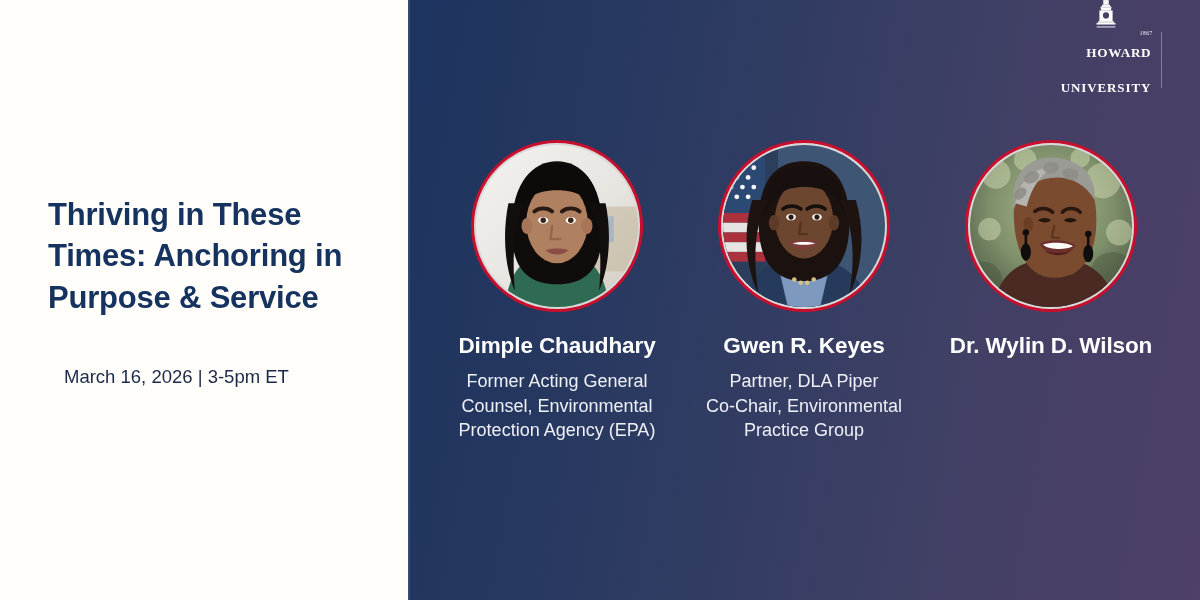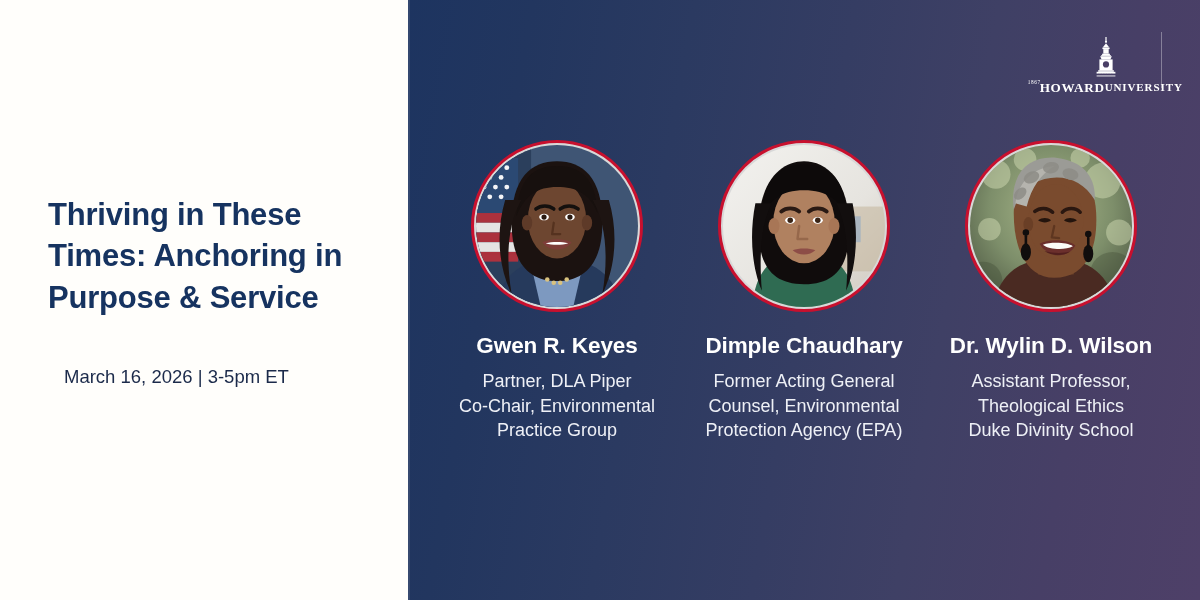--- a/index.html
+++ b/index.html
@@ -93,47 +93,48 @@
     flex-direction: column;
     align-items: center;
     justify-content: flex-end;
     width: 78px;
     height: 68px;
     padding-right: 4px;
   }
   .tower-svg { display: block; }
   .howard-wordmark {
     display: flex;
-    flex-direction: row;
-    align-items: flex-start;
+    flex-direction: column;
+    align-items: flex-end;
     line-height: 1;
     margin-top: 2px;
+    gap: 8px;
   }
   .howard-est {
     font-family: "Liberation Serif", serif;
     font-size: 4.2px;
     letter-spacing: 0.5px;
     color: #ffffff;
     margin-bottom: 1.5px;
     transform: scale(1.25);
   }
   .howard-name {
     font-family: "Liberation Serif", serif;
     font-size: 13.2px;
     font-weight: 700;
     letter-spacing: 0.7px;
     color: #ffffff;
   }
   .howard-sub {
     font-family: "Liberation Serif", serif;
-    font-size: 11px;
+    font-size: 13px;
     font-weight: 700;
     letter-spacing: 0.9px;
     color: #ffffff;
-    margin-top: 1px;
+    margin-top: 14px;
   }
   .logo-divider {
     width: 1px;
     height: 56px;
     background: rgba(255,255,255,0.34);
     margin: 0 16px 0 12px;
   }
   .school-of-law {
     font-family: "Liberation Serif", serif;
     font-size: 21px;
@@ -253,80 +254,20 @@
     </div>
     <div class="logo-divider"></div>
   </div>
 
   <div class="speakers">
 
     <div class="speaker">
       <div class="portrait-ring">
         <div class="portrait-inner">
           <svg class="portrait-svg" viewBox="0 0 100 100" preserveAspectRatio="xMidYMid slice" aria-hidden="true">
-            <rect width="100" height="100" fill="#3f5574"></rect>
-            <rect x="0" y="0" width="34" height="100" fill="#2b3f5c"></rect>
-            <g opacity="0.95">
-              <rect x="0" y="8" width="26" height="34" fill="#2c4a74"></rect>
-              <g fill="#ffffff">
-                <circle cx="5" cy="14" r="1.5"></circle>
-                  <circle cx="12" cy="14" r="1.5"></circle>
-                  <circle cx="19" cy="14" r="1.5"></circle>
-                <circle cx="8.5" cy="20" r="1.5"></circle>
-                  <circle cx="15.5" cy="20" r="1.5"></circle>
-                <circle cx="5" cy="26" r="1.5"></circle>
-                  <circle cx="12" cy="26" r="1.5"></circle>
-                  <circle cx="19" cy="26" r="1.5"></circle>
-                <circle cx="8.5" cy="32" r="1.5"></circle>
-                  <circle cx="15.5" cy="32" r="1.5"></circle>
-              </g>
-              <rect x="0" y="42" width="26" height="6" fill="#b3313c"></rect>
-              <rect x="0" y="48" width="26" height="6" fill="#f0eeea"></rect>
-              <rect x="0" y="54" width="26" height="6" fill="#b3313c"></rect>
-              <rect x="0" y="60" width="26" height="6" fill="#f0eeea"></rect>
-              <rect x="0" y="66" width="26" height="6" fill="#b3313c"></rect>
-            </g>
-            <path d="M12 100 C16 80 28 70 50 70 C72 70 86 80 90 100 Z" fill="#263a5c"></path>
-            <path d="M34 74 C40 68 60 68 66 74 L60 100 L40 100 Z" fill="#7d99c0"></path>
-            <path d="M42 66 L58 66 L58 80 L42 80 Z" fill="#6d4630"></path>
-            <path d="M22 48 C22 20 34 10 50 10 C66 10 78 20 78 48 C78 72 68 84 50 84 C32 84 22 72 22 48 Z" fill="#1b1210"></path>
-            <ellipse cx="50" cy="46" rx="18" ry="24" fill="#6d4630"></ellipse>
-            <ellipse cx="31.5" cy="48" rx="3.2" ry="4.8" fill="#5e3a28"></ellipse>
-            <ellipse cx="68.5" cy="48" rx="3.2" ry="4.8" fill="#5e3a28"></ellipse>
-            <path d="M25 44 C26 20 36 13 50 13 C64 13 74 20 75 42 C70 30 62 26 50 26 C38 26 30 31 25 44 Z" fill="#17100e"></path>
-            <path d="M18 34 C12 54 14 76 22 92 C18 68 20 48 28 34 Z" fill="#1d1412"></path>
-            <path d="M82 34 C88 54 86 76 78 92 C82 68 80 48 72 34 Z" fill="#1d1412"></path>
-            <path d="M37 39.5 C40 37 45 37 48 39.5" stroke="#14100e" stroke-width="2.2" fill="none" stroke-linecap="round"></path>
-            <path d="M52 39.5 C55 37 60 37 63 39.5" stroke="#14100e" stroke-width="2.2" fill="none" stroke-linecap="round"></path>
-            <ellipse cx="42" cy="44.5" rx="3" ry="2" fill="#ffffff"></ellipse>
-            <ellipse cx="58" cy="44.5" rx="3" ry="2" fill="#ffffff"></ellipse>
-            <circle cx="42" cy="44.5" r="1.6" fill="#2a1a12"></circle>
-            <circle cx="58" cy="44.5" r="1.6" fill="#2a1a12"></circle>
-            <path d="M48 48 L47 55 L52 55" stroke="#55321f" stroke-width="1.4" fill="none" stroke-linecap="round" stroke-linejoin="round"></path>
-            <path d="M41 60 C46 57.5 54 57.5 59 60 C55 66 45 66 41 60 Z" fill="#7e3d39"></path>
-            <path d="M43 60.6 C47 59.6 53 59.6 57 60.6 C53 62 47 62 43 60.6 Z" fill="#ffffff"></path>
-            <g fill="#d9c27f">
-              <circle cx="44" cy="83" r="1.4"></circle>
-                <circle cx="48" cy="85" r="1.4"></circle>
-              <circle cx="52" cy="85" r="1.4"></circle>
-                <circle cx="56" cy="83" r="1.4"></circle>
-            </g>
-          </svg>
-        </div>
-      </div>
-      <div class="speaker-name">Gwen R. Keyes</div>
-      <div class="speaker-title">Partner, DLA Piper
-Co-Chair, Environmental
-Practice Group</div>
-    </div>
-
-    <div class="speaker">
-      <div class="portrait-ring">
-        <div class="portrait-inner">
-          <svg class="portrait-svg" viewBox="0 0 100 100" preserveAspectRatio="xMidYMid slice" aria-hidden="true">
             <defs>
               <linearGradient id="bg1" x1="0" y1="0" x2="1" y2="1">
                 <stop offset="0%" stop-color="#f3f2ef"></stop>
                 <stop offset="60%" stop-color="#e6e4df"></stop>
                 <stop offset="100%" stop-color="#cfc8bd"></stop>
               </linearGradient>
             </defs>
             <rect width="100" height="100" fill="url(#bg1)"></rect>
             <rect x="72" y="38" width="28" height="40" fill="#c3b49a" opacity="0.55"></rect>
             <rect x="76" y="44" width="9" height="16" fill="#8fa9c4" opacity="0.6"></rect>
@@ -353,20 +294,80 @@
       <div class="speaker-name">Dimple Chaudhary</div>
       <div class="speaker-title">Former Acting General
 Counsel, Environmental
 Protection Agency (EPA)</div>
     </div>
 
     <div class="speaker">
       <div class="portrait-ring">
         <div class="portrait-inner">
           <svg class="portrait-svg" viewBox="0 0 100 100" preserveAspectRatio="xMidYMid slice" aria-hidden="true">
+            <rect width="100" height="100" fill="#3f5574"></rect>
+            <rect x="0" y="0" width="34" height="100" fill="#2b3f5c"></rect>
+            <g opacity="0.95">
+              <rect x="0" y="8" width="26" height="34" fill="#2c4a74"></rect>
+              <g fill="#ffffff">
+                <circle cx="5" cy="14" r="1.5"></circle>
+                  <circle cx="12" cy="14" r="1.5"></circle>
+                  <circle cx="19" cy="14" r="1.5"></circle>
+                <circle cx="8.5" cy="20" r="1.5"></circle>
+                  <circle cx="15.5" cy="20" r="1.5"></circle>
+                <circle cx="5" cy="26" r="1.5"></circle>
+                  <circle cx="12" cy="26" r="1.5"></circle>
+                  <circle cx="19" cy="26" r="1.5"></circle>
+                <circle cx="8.5" cy="32" r="1.5"></circle>
+                  <circle cx="15.5" cy="32" r="1.5"></circle>
+              </g>
+              <rect x="0" y="42" width="26" height="6" fill="#b3313c"></rect>
+              <rect x="0" y="48" width="26" height="6" fill="#f0eeea"></rect>
+              <rect x="0" y="54" width="26" height="6" fill="#b3313c"></rect>
+              <rect x="0" y="60" width="26" height="6" fill="#f0eeea"></rect>
+              <rect x="0" y="66" width="26" height="6" fill="#b3313c"></rect>
+            </g>
+            <path d="M12 100 C16 80 28 70 50 70 C72 70 86 80 90 100 Z" fill="#263a5c"></path>
+            <path d="M34 74 C40 68 60 68 66 74 L60 100 L40 100 Z" fill="#7d99c0"></path>
+            <path d="M42 66 L58 66 L58 80 L42 80 Z" fill="#6d4630"></path>
+            <path d="M22 48 C22 20 34 10 50 10 C66 10 78 20 78 48 C78 72 68 84 50 84 C32 84 22 72 22 48 Z" fill="#1b1210"></path>
+            <ellipse cx="50" cy="46" rx="18" ry="24" fill="#6d4630"></ellipse>
+            <ellipse cx="31.5" cy="48" rx="3.2" ry="4.8" fill="#5e3a28"></ellipse>
+            <ellipse cx="68.5" cy="48" rx="3.2" ry="4.8" fill="#5e3a28"></ellipse>
+            <path d="M25 44 C26 20 36 13 50 13 C64 13 74 20 75 42 C70 30 62 26 50 26 C38 26 30 31 25 44 Z" fill="#17100e"></path>
+            <path d="M18 34 C12 54 14 76 22 92 C18 68 20 48 28 34 Z" fill="#1d1412"></path>
+            <path d="M82 34 C88 54 86 76 78 92 C82 68 80 48 72 34 Z" fill="#1d1412"></path>
+            <path d="M37 39.5 C40 37 45 37 48 39.5" stroke="#14100e" stroke-width="2.2" fill="none" stroke-linecap="round"></path>
+            <path d="M52 39.5 C55 37 60 37 63 39.5" stroke="#14100e" stroke-width="2.2" fill="none" stroke-linecap="round"></path>
+            <ellipse cx="42" cy="44.5" rx="3" ry="2" fill="#ffffff"></ellipse>
+            <ellipse cx="58" cy="44.5" rx="3" ry="2" fill="#ffffff"></ellipse>
+            <circle cx="42" cy="44.5" r="1.6" fill="#2a1a12"></circle>
+            <circle cx="58" cy="44.5" r="1.6" fill="#2a1a12"></circle>
+            <path d="M48 48 L47 55 L52 55" stroke="#55321f" stroke-width="1.4" fill="none" stroke-linecap="round" stroke-linejoin="round"></path>
+            <path d="M41 60 C46 57.5 54 57.5 59 60 C55 66 45 66 41 60 Z" fill="#7e3d39"></path>
+            <path d="M43 60.6 C47 59.6 53 59.6 57 60.6 C53 62 47 62 43 60.6 Z" fill="#ffffff"></path>
+            <g fill="#d9c27f">
+              <circle cx="44" cy="83" r="1.4"></circle>
+                <circle cx="48" cy="85" r="1.4"></circle>
+              <circle cx="52" cy="85" r="1.4"></circle>
+                <circle cx="56" cy="83" r="1.4"></circle>
+            </g>
+          </svg>
+        </div>
+      </div>
+      <div class="speaker-name">Gwen R. Keyes</div>
+      <div class="speaker-title">Partner, DLA Piper
+Co-Chair, Environmental
+Practice Group</div>
+    </div>
+
+    <div class="speaker">
+      <div class="portrait-ring">
+        <div class="portrait-inner">
+          <svg class="portrait-svg" viewBox="0 0 100 100" preserveAspectRatio="xMidYMid slice" aria-hidden="true">
             <defs>
               <radialGradient id="bok" cx="50%" cy="40%" r="70%">
                 <stop offset="0%" stop-color="#a9b88a"></stop>
                 <stop offset="55%" stop-color="#7d8e6a"></stop>
                 <stop offset="100%" stop-color="#4a5440"></stop>
               </radialGradient>
             </defs>
             <rect width="100" height="100" fill="url(#bok)"></rect>
             <g opacity="0.5" fill="#cfd9b2">
               <circle cx="16" cy="18" r="9"></circle>
@@ -406,19 +407,16 @@
               <rect x="33.7" y="55.5" width="1.6" height="7" rx="0.8"></rect>
               <ellipse cx="34.5" cy="66" rx="3.1" ry="5.4"></ellipse>
               <circle cx="73" cy="55" r="2"></circle>
               <rect x="72.2" y="56.5" width="1.6" height="7" rx="0.8"></rect>
               <ellipse cx="73" cy="67" rx="3.1" ry="5.4"></ellipse>
             </g>
           </svg>
         </div>
       </div>
       <div class="speaker-name">Dr. Wylin D. Wilson</div>
-      <div class="speaker-title">Assistant Professor,
-Theological Ethics
-Duke Divinity School</div>
     </div>
 
   </div>
 </div>
 
 </body></html>

